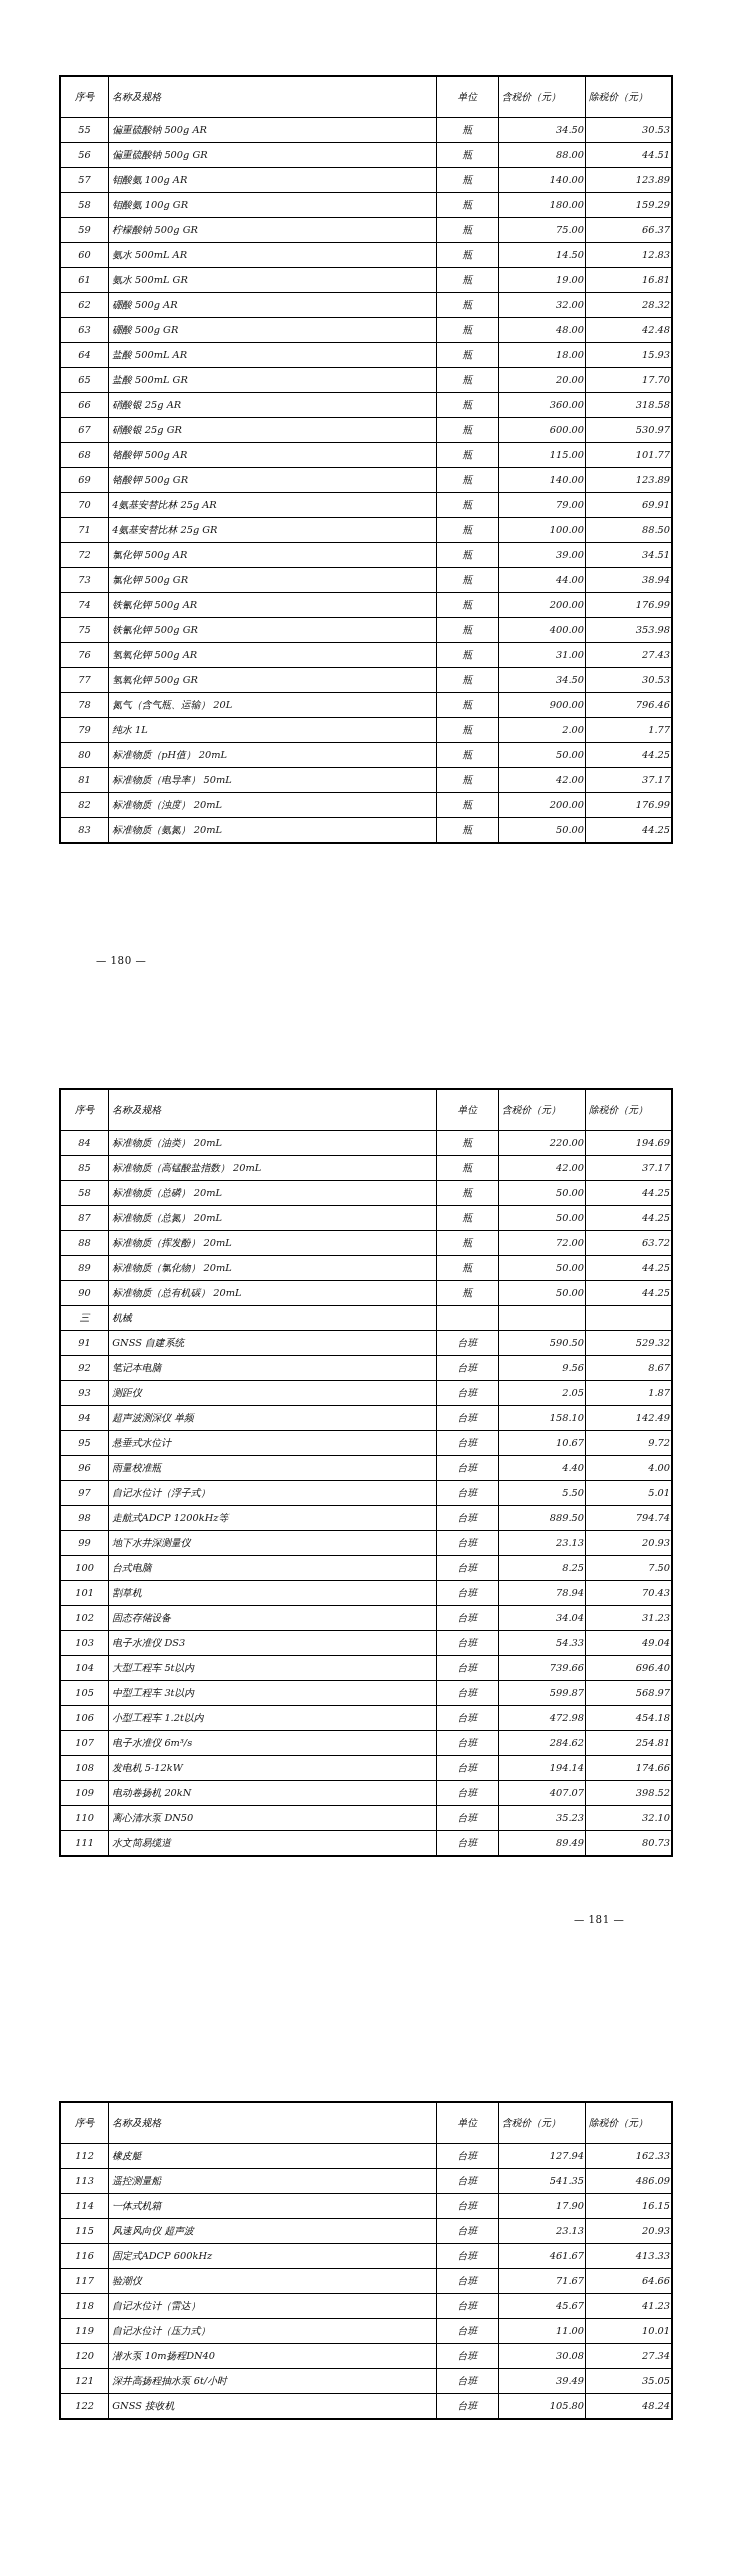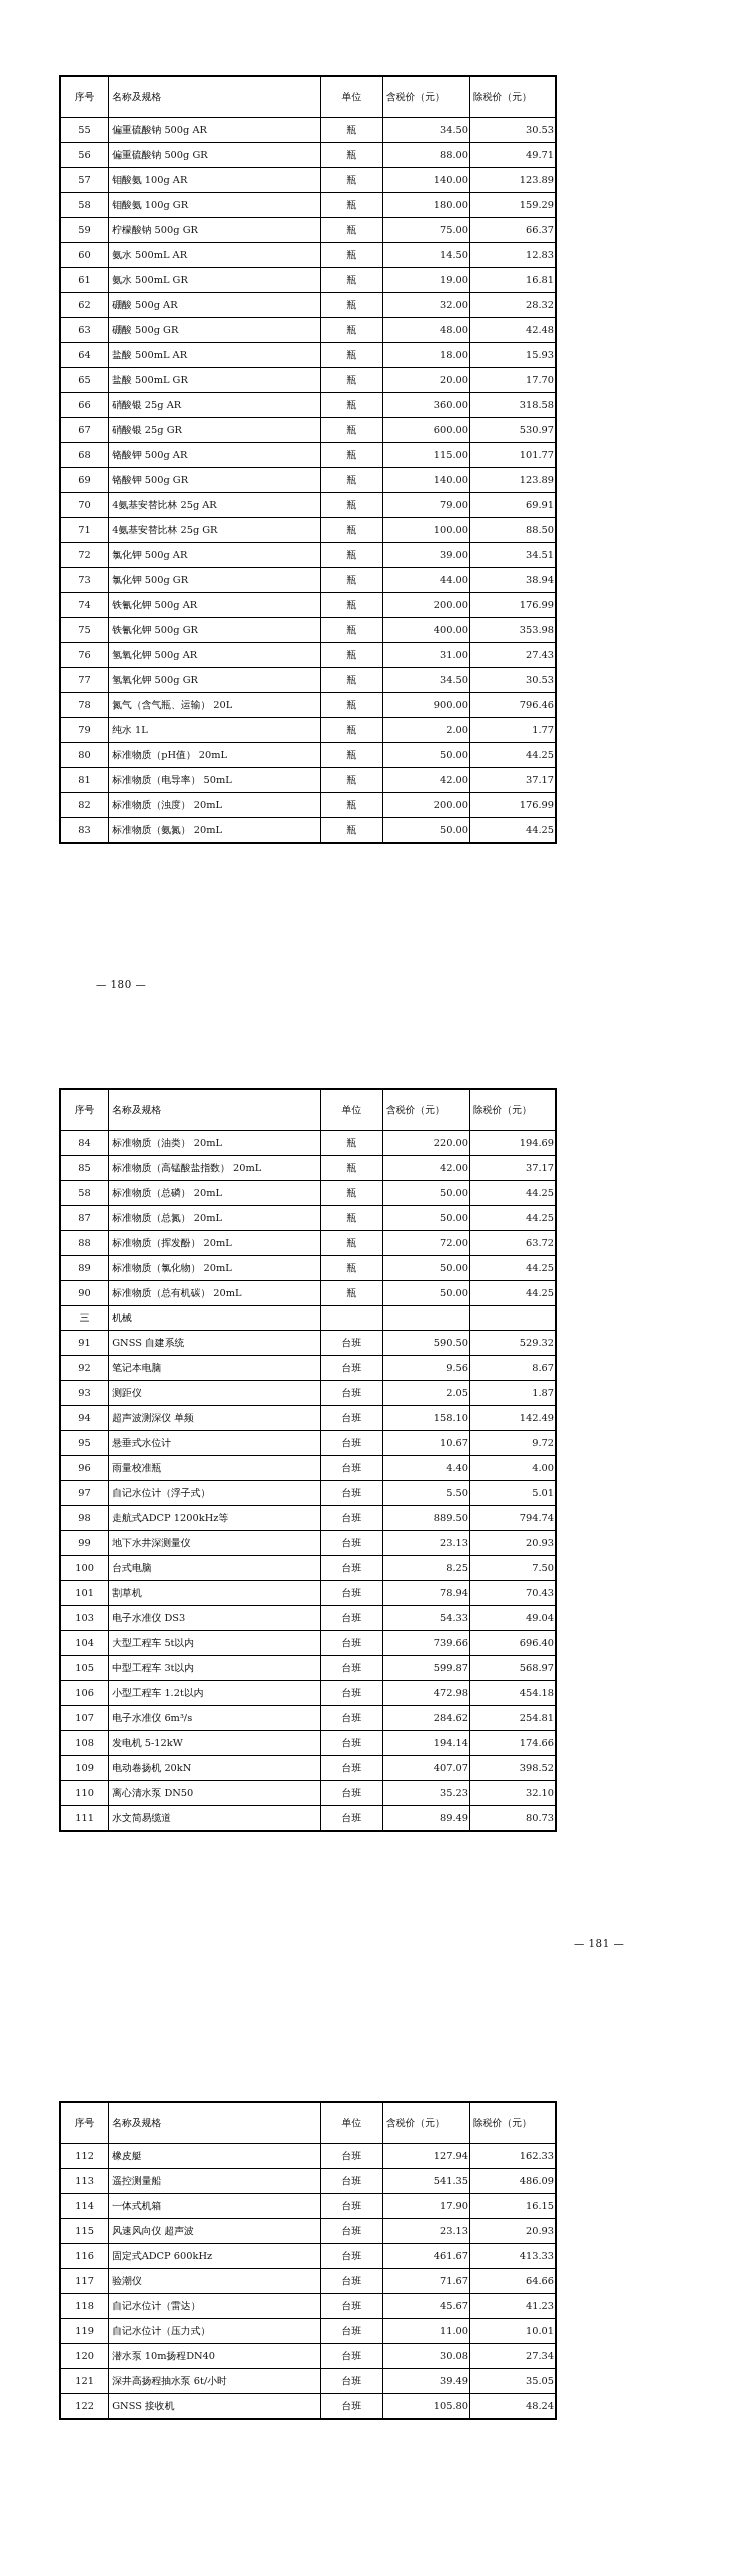--- a/index.html
+++ b/index.html
@@ -1,32 +1,32 @@
 <!DOCTYPE html>
 <html style="font-size:8.2px"><head>
 <meta charset="utf-8">
 <style>
   html, body { margin:0; padding:0; background:#ffffff; }
   body { width:757px; height:4075px; position:relative; overflow:hidden;
          font-family:"DejaVu Serif","Liberation Serif",serif; color:#111; }
-  .ptable { position:absolute; left:59px; width:498px; border-collapse:collapse;
-            border:2.6px solid #000; table-layout:fixed; }
+  .ptable { position:absolute; left:59px; width:614px; border-collapse:collapse;
+            border:2.6px solid #000; table-layout:fixed;font-style:italic; }
   .ptable td, .ptable th { border:1.5px solid #000; padding:0 3.1px; font-weight:normal;
             font-size:9.8px; line-height:1.1; overflow:hidden; white-space:nowrap; }
   .ptable th { height:40px; }
   .ptable td { height:24px; }
   .ptable .c-seq { width:41px; text-align:center; }
   .ptable .c-name { text-align:left; }
   .ptable .c-unit { width:55px; text-align:center; }
   .ptable .c-tax { width:82px; text-align:right; padding-right:1px; }
   .ptable .c-net { width:81px; text-align:right; padding-right:1px; }
   .ptable th.c-name { text-align:left; }
   .ptable th.c-tax, .ptable th.c-net { text-align:left; padding-left:3px; }
   .pagenum { position:absolute; font-size:10.3px; font-family:"DejaVu Serif","Liberation Serif",serif;
-             transform:translateY(-50%); letter-spacing:0.5px;margin-top:24px; }
+             transform:translateY(-50%); letter-spacing:0.5px; }
 </style>
 </head>
 <body>
 
 <table class="ptable" style="top:75px;">
   <thead>
     <tr>
       <th class="c-seq">序号</th>
       <th class="c-name">名称及规格</th>
       <th class="c-unit">单位</th>
@@ -40,21 +40,21 @@
         <td class="c-name">偏重硫酸钠 500g AR</td>
         <td class="c-unit">瓶</td>
         <td class="c-tax">34.50</td>
         <td class="c-net">30.53</td>
       </tr>
       <tr>
         <td class="c-seq">56</td>
         <td class="c-name">偏重硫酸钠 500g GR</td>
         <td class="c-unit">瓶</td>
         <td class="c-tax">88.00</td>
-        <td class="c-net">49.71</td>
+        <td class="c-net">44.51</td>
       </tr>
       <tr>
         <td class="c-seq">57</td>
         <td class="c-name">钼酸氨 100g AR</td>
         <td class="c-unit">瓶</td>
         <td class="c-tax">140.00</td>
         <td class="c-net">123.89</td>
       </tr>
       <tr>
         <td class="c-seq">58</td>
@@ -380,20 +380,27 @@
         <td class="c-net">7.50</td>
       </tr>
       <tr>
         <td class="c-seq">101</td>
         <td class="c-name">割草机</td>
         <td class="c-unit">台班</td>
         <td class="c-tax">78.94</td>
         <td class="c-net">70.43</td>
       </tr>
       <tr>
+        <td class="c-seq">102</td>
+        <td class="c-name">固态存储设备</td>
+        <td class="c-unit">台班</td>
+        <td class="c-tax">34.04</td>
+        <td class="c-net">31.23</td>
+      </tr>
+      <tr>
         <td class="c-seq">103</td>
         <td class="c-name">电子水准仪 DS3</td>
         <td class="c-unit">台班</td>
         <td class="c-tax">54.33</td>
         <td class="c-net">49.04</td>
       </tr>
       <tr>
         <td class="c-seq">104</td>
         <td class="c-name">大型工程车 5t以内</td>
         <td class="c-unit">台班</td>

